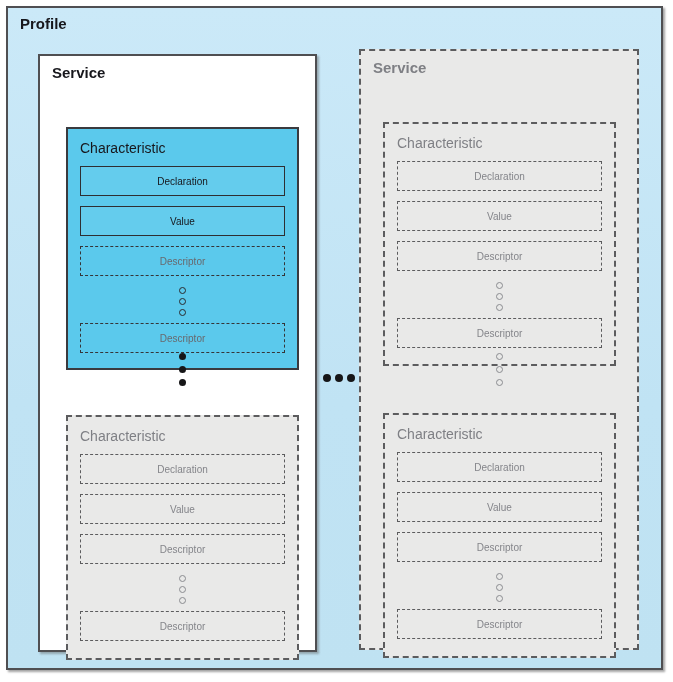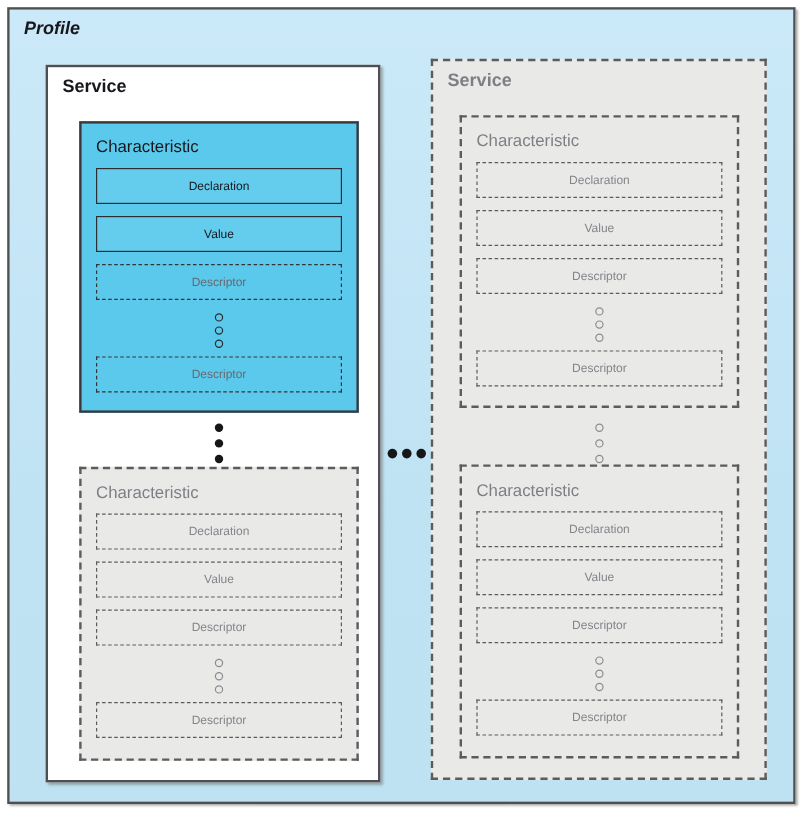--- a/index.html
+++ b/index.html
@@ -19,21 +19,20 @@
     background: linear-gradient(180deg, #cbe9f8 0%, #c0e3f4 60%, #bfe2f2 100%);
     border: 2px solid #4f4f52;
     box-shadow: 2px 2px 2px rgba(90,90,90,0.55);
     box-sizing: border-box;
   }
   .profile-label {
     position: absolute;
     left: 12px; top: 7px;
     font-size: 15px; font-weight: bold;
     color: #17171c;
-    font-style: italic;
   }
 
   
   .service {
     position: absolute;
     box-sizing: border-box;
   }
   .service.active {
     background: #ffffff;
     border: 2px solid #4f4f52;
@@ -52,20 +51,21 @@
   .service.muted  .service-label { color: #7e7f84; }
 
   .svc-left  { left: 30px;  top: 46px; width: 279px; height: 598px; }
   .svc-right { left: 351px; top: 41px; width: 280px; height: 601px; }
 
   
   .char {
     position: absolute;
     box-sizing: border-box;
     padding: 10px 12px 12px 12px;
+    margin-top: 26px;
   }
   .char.highlighted {
     background: #5bc9ec;
     border: 2px solid #3a3a3e;
   }
   .char.muted {
     background: #e9e9e8;
     border: 2px dashed #5c5c5e;
   }
   .char-label {

